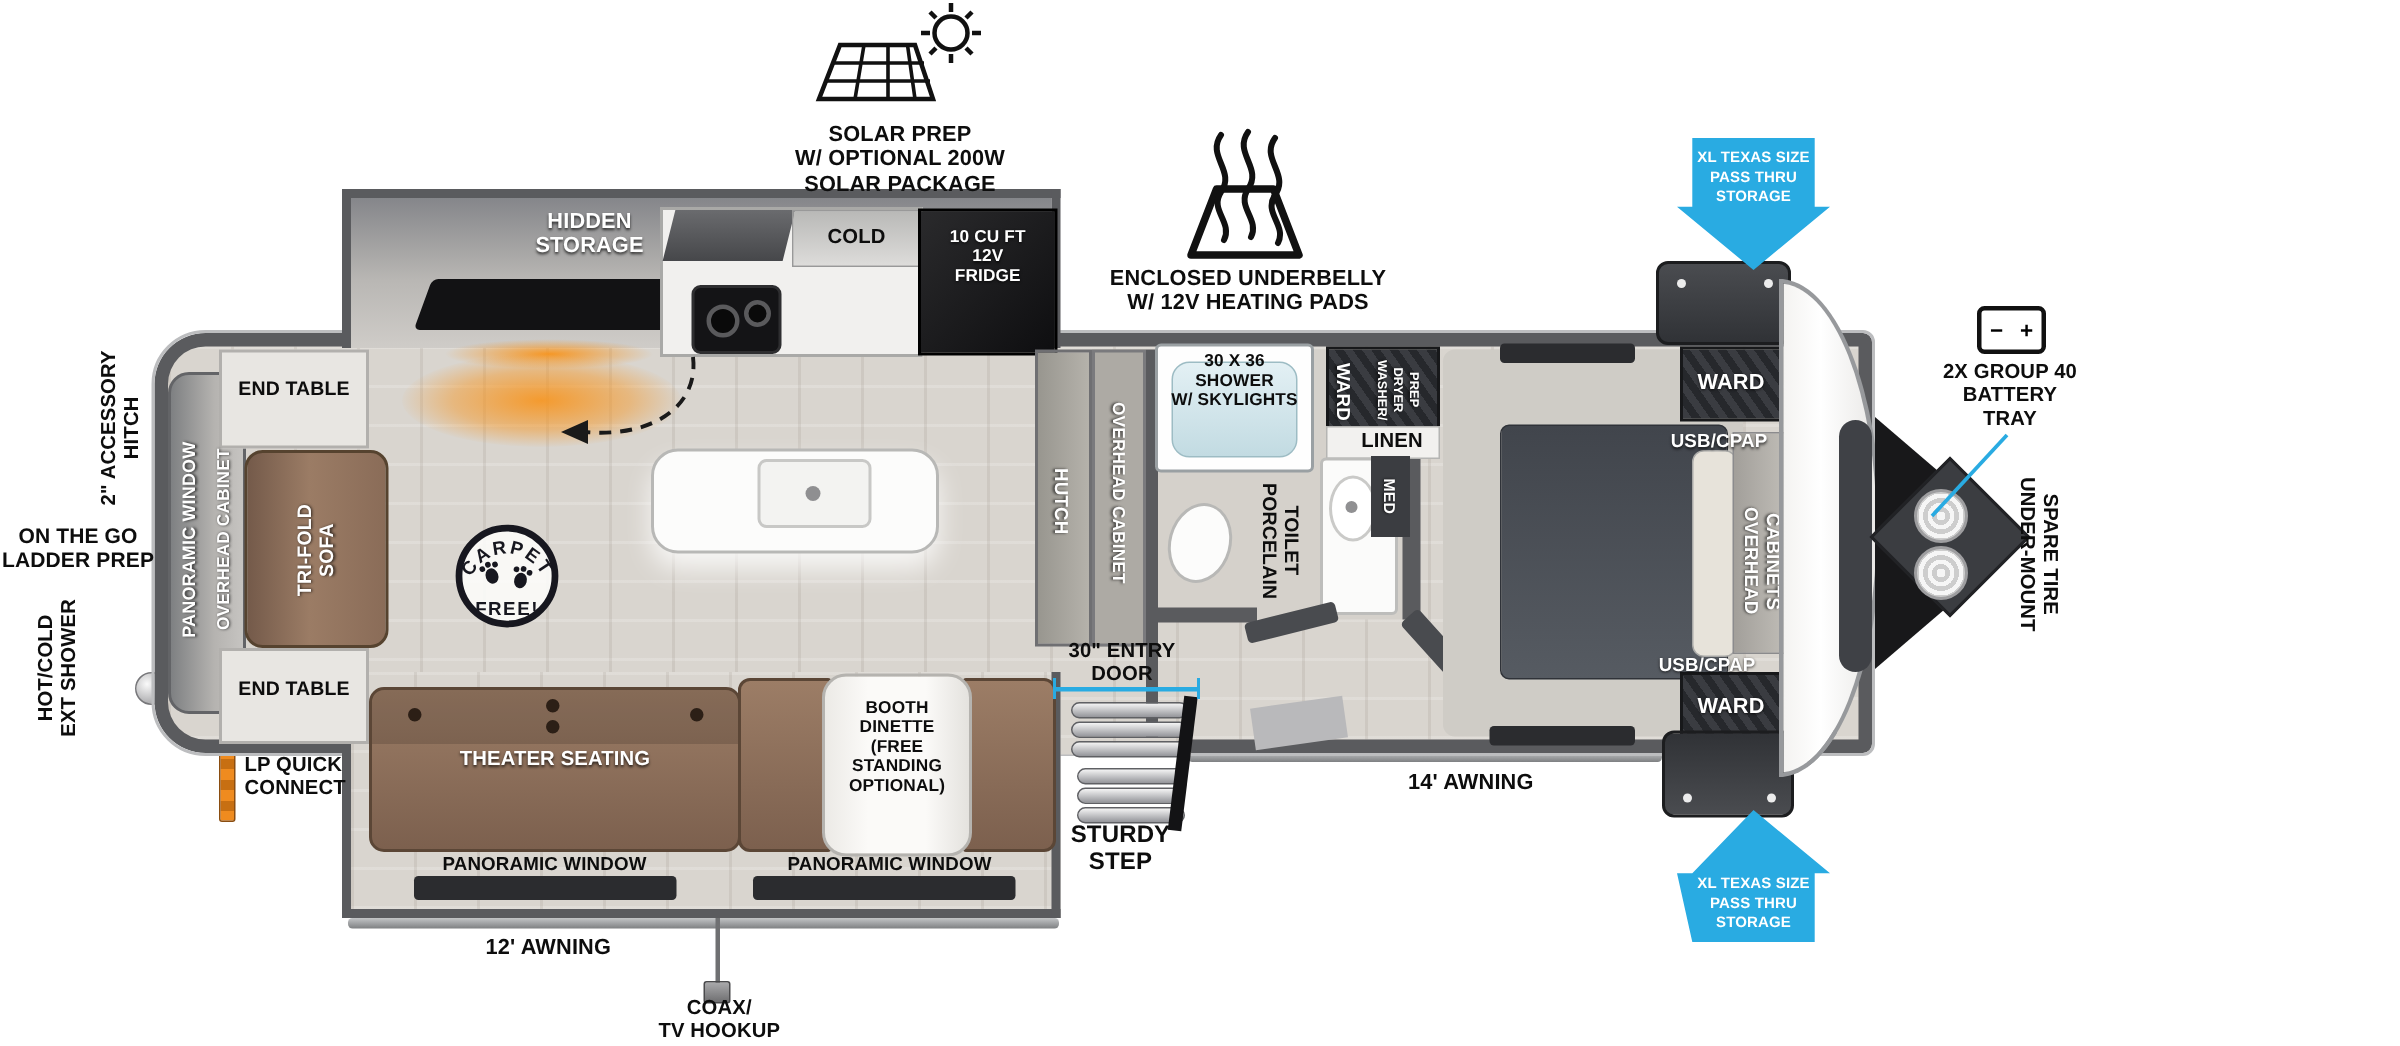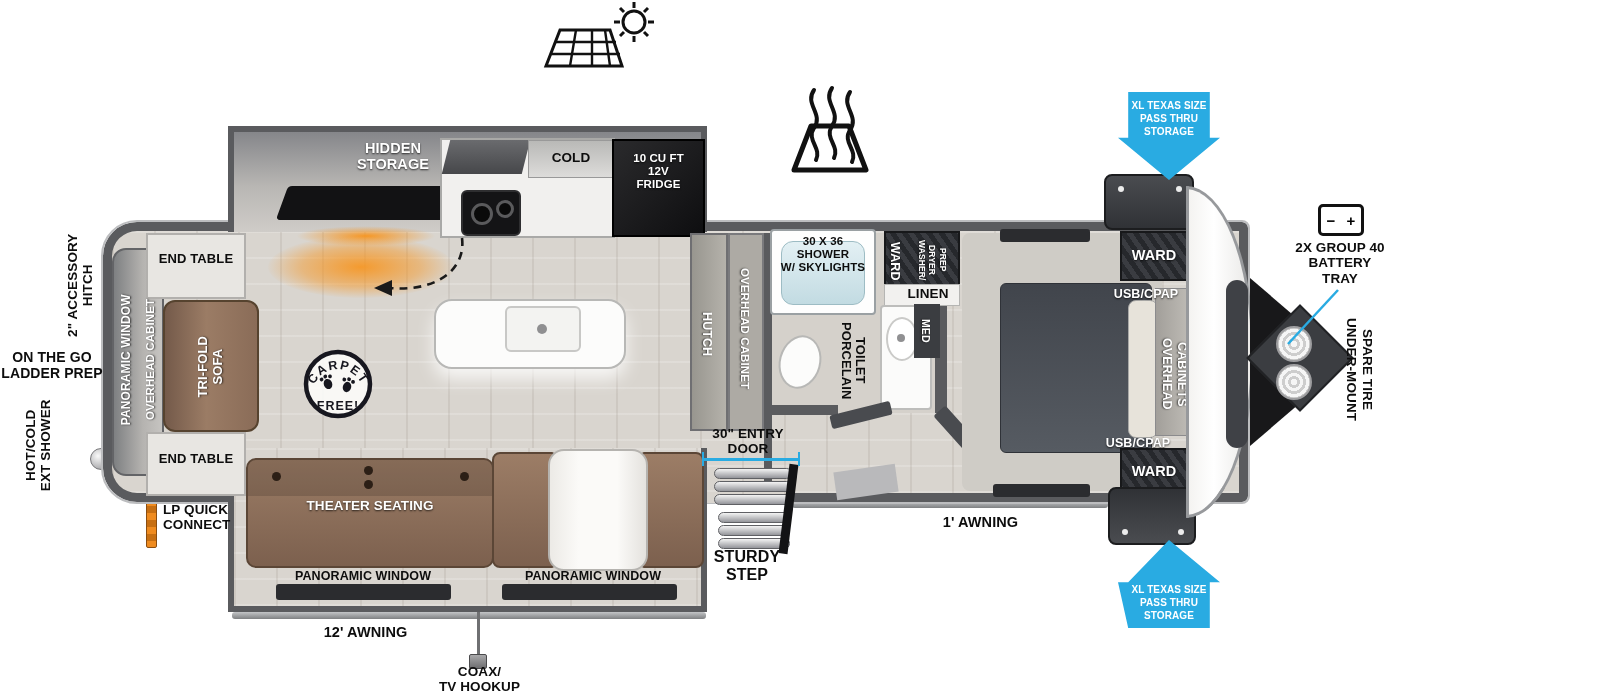--- a/index.html
+++ b/index.html
@@ -70,20 +70,25 @@
     <div class="dot" style="left:24px;top:12px;width:9px;height:9px"></div>
     <div class="dot" style="left:116px;top:6px;width:9px;height:9px"></div>
     <div class="dot" style="left:116px;top:20px;width:9px;height:9px"></div>
     <div class="dot" style="left:212px;top:12px;width:9px;height:9px"></div>
   </div>
   <div class="lbl w" style="left:262px;top:498px;width:216px;font-size:13.5px">THEATER SEATING</div>
 
   <div class="b brown" style="left:492px;top:452px;width:62px;height:116px;border-radius:8px 2px 2px 8px"></div>
   <div class="b brown" style="left:642px;top:452px;width:62px;height:116px;border-radius:2px 8px 8px 2px"></div>
   <div class="b" style="left:548px;top:449px;width:100px;height:122px;background:linear-gradient(90deg,#eceae6,#fbfaf8 30%,#fbfaf8 70%,#e4e2de);border:2px solid #b5b3af;border-radius:16px"></div>
+  <div class="lbl" style="left:548px;top:466px;width:100px;font-size:11.5px">BOOTH
+DINETTE
+(FREE
+STANDING
+OPTIONAL)</div>
 
   <div class="b slit" style="left:276px;top:584px;width:175px;height:16px"></div>
   <div class="b slit" style="left:502px;top:584px;width:175px;height:16px"></div>
   <div class="lbl" style="left:264px;top:569px;width:198px;font-size:12.5px">PANORAMIC WINDOW</div>
   <div class="lbl" style="left:494px;top:569px;width:198px;font-size:12.5px">PANORAMIC WINDOW</div>
 
   <div class="b" style="left:112px;top:248px;width:52px;height:228px;background:linear-gradient(90deg,#7e8082,#b5b3b0 60%,#c6c4c1);border:2px solid #636467;border-radius:14px 3px 3px 14px"></div>
   <div class="b" style="left:146px;top:233px;width:100px;height:66px;background:#e8e6e2;border:2px solid #b2b0ad"></div>
   <div class="b" style="left:146px;top:432px;width:100px;height:64px;background:#e8e6e2;border:2px solid #b2b0ad"></div>
   <div class="lbl" style="left:146px;top:252px;width:100px">END TABLE</div>
@@ -207,27 +212,32 @@
   <div class="b" style="left:1262px;top:320px;width:76px;height:76px;background:#3b3d41;border:2px solid #212225;transform:rotate(45deg)"></div>
   <div class="b" style="left:1276px;top:326px;width:36px;height:36px;border-radius:50%;background:repeating-radial-gradient(circle at 50% 50%,#f6f6f6 0 3px,#cdcdcd 3px 6px);border:2px solid #9e9ea0"></div>
   <div class="b" style="left:1276px;top:364px;width:36px;height:36px;border-radius:50%;background:repeating-radial-gradient(circle at 50% 50%,#f6f6f6 0 3px,#cdcdcd 3px 6px);border:2px solid #9e9ea0"></div>
 
   <svg class="b" style="left:540px;top:2px" width="122" height="78" viewBox="0 0 122 78">
     <path d="M20,28 L70,28 L82,64 L6,64 Z" fill="#fff" stroke="#111" stroke-width="3"></path>
     <path d="M16,40 L76,40 M11,52 L80,52 M36,28 L30,64 M52,28 L52,64 M65,28 L70,64" fill="none" stroke="#111" stroke-width="2.4"></path>
     <circle cx="94" cy="20" r="11" fill="none" stroke="#111" stroke-width="3"></circle>
     <path d="M94,0 V6 M94,34 V40 M74,20 H80 M108,20 H114 M80,6 L84,10 M108,6 L104,10 M80,34 L84,30 M108,34 L104,30" stroke="#111" stroke-width="3"></path>
   </svg>
+  <div class="lbl" style="left:505px;top:82px;width:190px;font-size:14.5px">SOLAR PREP
+W/ OPTIONAL 200W
+SOLAR PACKAGE</div>
 
   <svg class="b" style="left:778px;top:84px" width="104" height="92" viewBox="0 0 104 92">
     <path d="M16,86 L33,42 L71,42 L88,86 Z" fill="none" stroke="#111" stroke-width="5" stroke-linejoin="round"></path>
     <path d="M36,6 C26,20 46,30 36,44 C28,56 44,64 38,76" fill="none" stroke="#111" stroke-width="4" stroke-linecap="round"></path>
     <path d="M54,4 C44,18 64,28 54,42 C46,54 62,62 56,74" fill="none" stroke="#111" stroke-width="4" stroke-linecap="round"></path>
     <path d="M72,8 C62,22 82,32 72,46 C64,58 80,66 74,78" fill="none" stroke="#111" stroke-width="4" stroke-linecap="round"></path>
   </svg>
+  <div class="lbl" style="left:722px;top:178px;width:220px;font-size:14.5px">ENCLOSED UNDERBELLY
+W/ 12V HEATING PADS</div>
 
   <div class="arrow" style="left:1118px;top:92px;width:102px;height:88px;clip-path:polygon(10% 0,90% 0,90% 52%,100% 52%,50% 100%,0 52%,10% 52%)">
     <div class="lbl w" style="left:0;top:7px;width:100%;font-size:10px;line-height:1.3;text-shadow:none">XL TEXAS SIZE
 PASS THRU
 STORAGE</div>
   </div>
   <div class="arrow" style="left:1118px;top:540px;width:102px;height:88px;clip-path:polygon(50% 0,100% 48%,90% 48%,90% 100%,10% 100%,0 48%,10% 48%)">
     <div class="lbl w" style="left:0;bottom:6px;width:100%;font-size:10px;line-height:1.3;text-shadow:none">XL TEXAS SIZE
 PASS THRU
 STORAGE</div>
@@ -253,17 +263,17 @@
   <div class="lbl" style="left:-22px;top:430px;width:120px;font-size:13.5px;transform:rotate(-90deg)">HOT/COLD
 EXT SHOWER</div>
   <div class="lbl" style="left:163px;top:502px;width:125px;font-size:13.5px;text-align:left">LP QUICK
 CONNECT</div>
 
   <div class="lbl" style="left:688px;top:426px;width:120px;font-size:13.5px">30" ENTRY
 DOOR</div>
   <div class="lbl" style="left:698px;top:548px;width:98px;font-size:16px">STURDY
 STEP</div>
   <div class="lbl" style="left:288px;top:624px;width:155px;font-size:14.5px">12' AWNING</div>
-  <div class="lbl" style="left:918px;top:514px;width:125px;font-size:14.5px">1' AWNING</div>
+  <div class="lbl" style="left:918px;top:514px;width:125px;font-size:14.5px">14' AWNING</div>
   <div class="lbl" style="left:422px;top:664px;width:115px;font-size:13.5px">COAX/
 TV HOOKUP</div>
 
 </div>
 
 </body></html>

